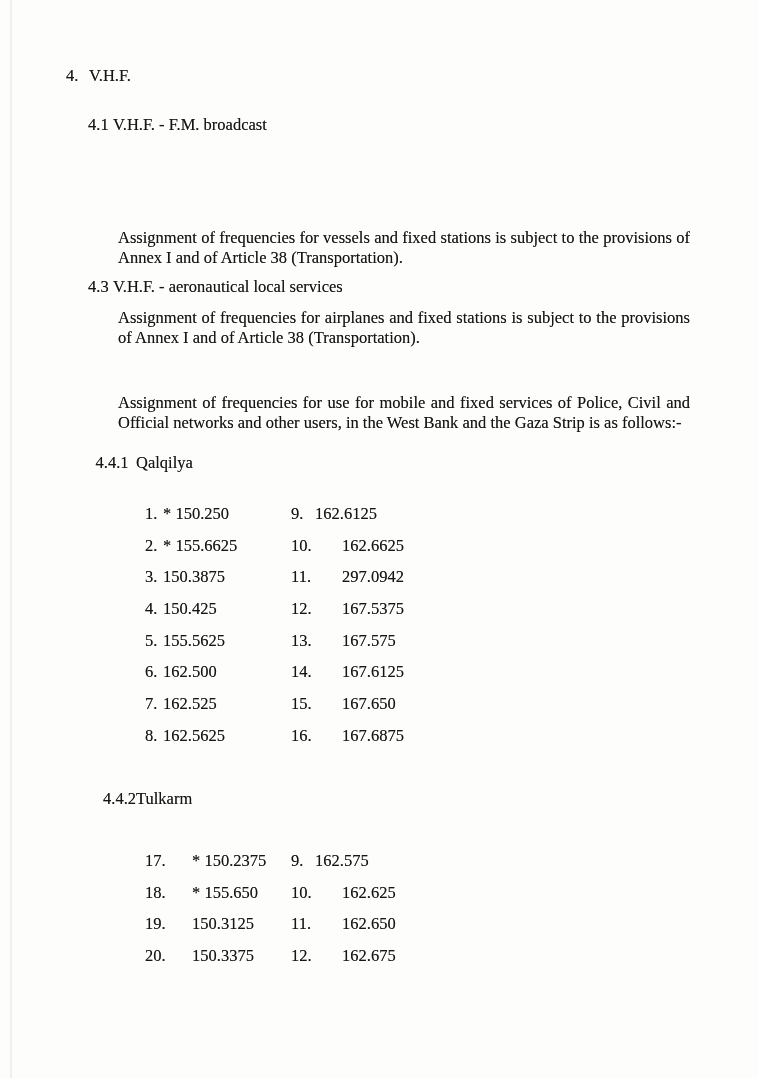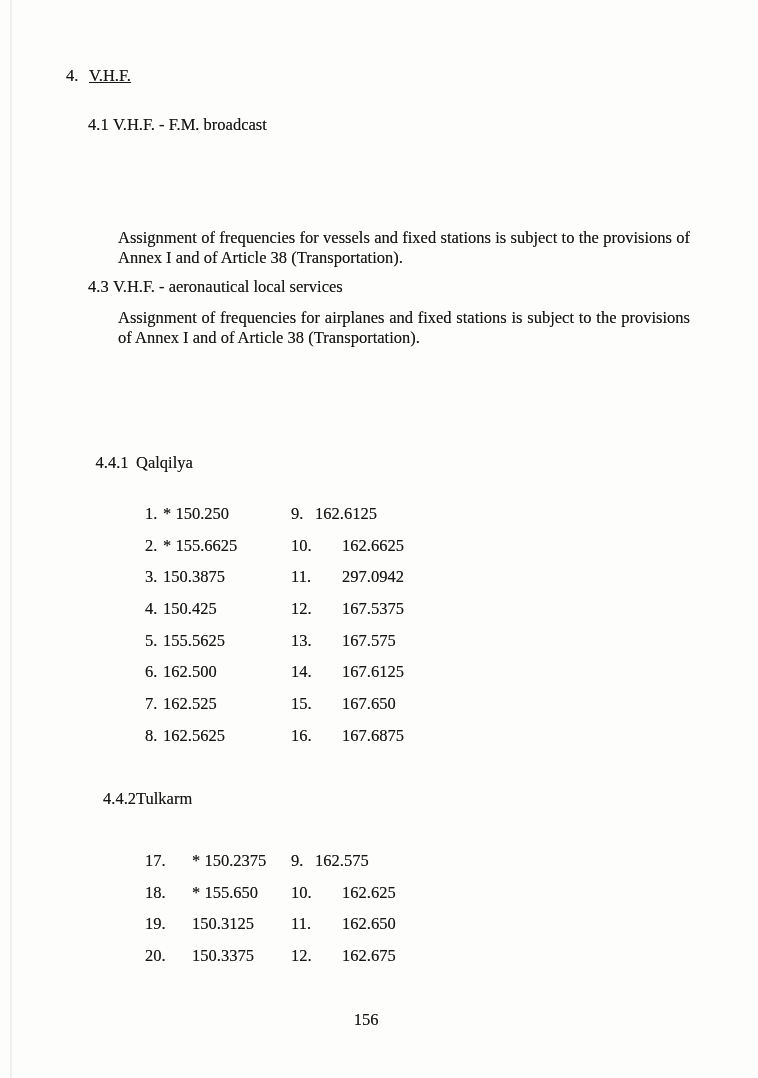--- a/index.html
+++ b/index.html
@@ -71,35 +71,36 @@
     text-align: center;
     line-height: 20px;
   }
 </style>
 </head>
 <body>
 
 <div class="page">
   <div class="scan-edge"></div>
 
-  <div class="heading lvl1" style="left:66px; top:66px;text-decoration:underline;">
+  <div class="heading lvl1" style="left:66px; top:66px;">
     <span class="hnum">4.</span><span class="htitle">V.H.F.</span>
   </div>
 
   <div class="heading lvl2" style="left:88px; top:99px;margin-top:16px;">
     <span class="hnum">4.1</span><span class="htitle">V.H.F. - F.M. broadcast</span>
   </div>
 
   <div class="para" style="top:228px;">Assignment of frequencies for vessels and fixed stations is subject to the provisions of Annex I and of Article 38 (Transportation).</div>
 
   <div class="heading lvl2" style="left:88px; top:277px;">
     <span class="hnum">4.3</span><span class="htitle">V.H.F. - aeronautical local services</span>
   </div>
   <div class="para" style="top:308px;">Assignment of frequencies for airplanes and fixed stations is subject to the provisions of Annex I and of Article 38 (Transportation).</div>
 
+  <div class="para" style="top:393px;">Assignment of frequencies for use for mobile and fixed services of Police, Civil and Official networks and other users, in the West Bank and the Gaza Strip is as follows:-</div>
 
   <div class="heading lvl3" style="left:88px; top:453px;text-align:center;">
     <span class="hnum">4.4.1</span><span class="htitle">Qalqilya</span>
   </div>
 
   <div class="freq-list qalqilya" style="top:504px;">
     <div class="frow tight">
       <span class="c1">
           <span class="fnum">1.</span>
           <span class="fval">* 150.250</span>
@@ -221,14 +222,13 @@
           <span class="fnum">20.</span>
           <span class="fval">150.3375</span>
         </span>
       <span class="c2">
           <span class="fnum">12.</span>
           <span class="fval">162.675</span>
         </span>
     </div>
   </div>
 
-  <div class="pagenum">156</div>
 </div>
 
 </body></html>

